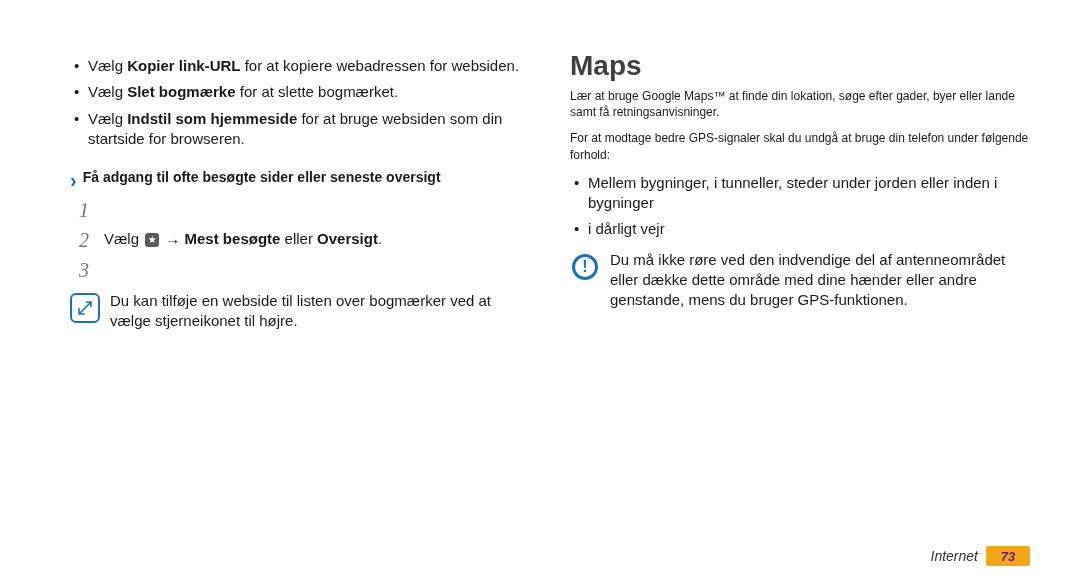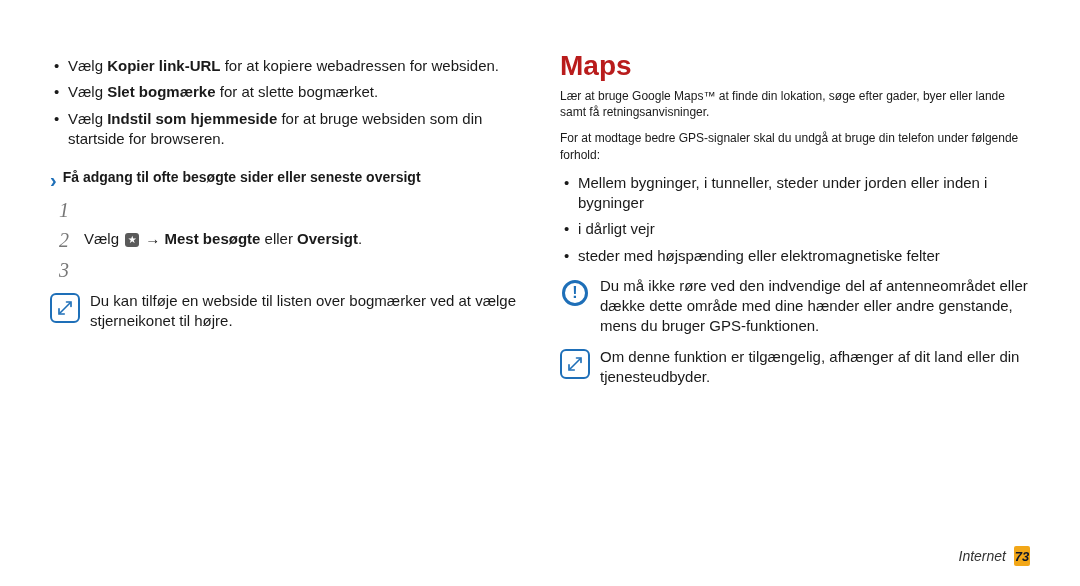--- a/index.html
+++ b/index.html
@@ -8,20 +8,21 @@
     height: 586px;
     background: #fff;
     font-family: "Segoe UI", "Helvetica Neue", Arial, sans-serif;
     color: #1a1a1a;
     position: relative;
     padding: 50px 50px 30px 50px;
   }
   .page {
     display: flex;
     gap: 40px;
+    margin-left: 20px;
   }
   .col {
     flex: 1;
     min-width: 0;
   }
   .bullet-list { margin-left: 18px; }
   .bullet-list li {
     list-style: none;
     position: relative;
     margin: 6px 0;
@@ -122,21 +123,21 @@
     justify-content: center;
     color: #1e6fb8;
     font-weight: 900;
     font-size: 16px;
   }
   .note-body {
     font-size: 15px;
     line-height: 1.35;
   }
   .maps-title {
-    color: #b91c1c;
+    color: #404040;
     font-size: 28px;
     font-weight: 700;
     margin-bottom: 6px;
   }
   .para {
     font-size: 12px;
     line-height: 1.35;
     margin: 4px 0 10px 0;
   }
   .footer {
@@ -149,24 +150,24 @@
     font-size: 14px;
   }
   .footer-label {
     font-style: italic;
     color: #333;
   }
   .page-num {
     display: inline-flex;
     align-items: center;
     justify-content: center;
-    width: 16px;
+    width: 44px;
     height: 20px;
     background: #f2a718;
-    color: #0f172a;
+    color: #701a75;
     font-style: italic;
     font-weight: 600;
     font-size: 13px;
     border-radius: 2px;
   }
 </style>
 </head>
 <body>
 
 <div class="page">
@@ -216,39 +217,28 @@
     </div>
   </div>
 
   <div class="col">
     <div class="maps-title">Maps</div>
     <p class="para">Lær at bruge Google Maps™ at finde din lokation, søge efter gader, byer eller lande samt få retningsanvisninger.</p>
     <p class="para">For at modtage bedre GPS-signaler skal du undgå at bruge din telefon under følgende forhold:</p>
     <ul class="bullet-list">
       <li>Mellem bygninger, i tunneller, steder under jorden eller inden i bygninger</li>
       <li>i dårligt vejr</li>
-      <li>steder med højspænding eller elektromagnetiske felter</li>
     </ul>
 
     <div class="note">
       <span class="warn-icon">
         <span class="outer">!</span>
       </span>
       <span class="note-body">Du må ikke røre ved den indvendige del af antenneområdet eller dække dette område med dine hænder eller andre genstande, mens du bruger GPS-funktionen.</span>
     </div>
 
-    <div class="note">
-      <span class="note-icon">
-        <svg viewBox="0 0 24 24" fill="none" stroke="#1e6fb8" stroke-width="2.2">
-          <line x1="5" y1="19" x2="19" y2="5"></line>
-          <path d="M14 4 L20 4 L20 10" stroke-linecap="round"></path>
-          <path d="M4 13 L4 20 L11 20" stroke-linecap="round"></path>
-        </svg>
-      </span>
-      <span class="note-body">Om denne funktion er tilgængelig, afhænger af dit land eller din tjenesteudbyder.</span>
-    </div>
   </div>
 </div>
 
 <div class="footer">
   <span class="footer-label">Internet</span>
   <span class="page-num">73</span>
 </div>
 
 </body></html>

